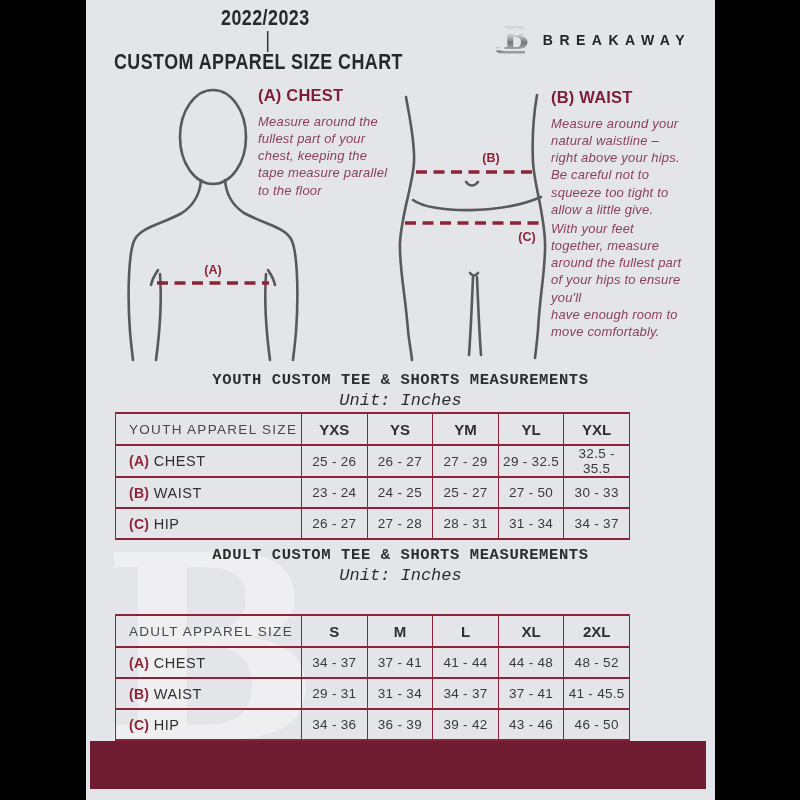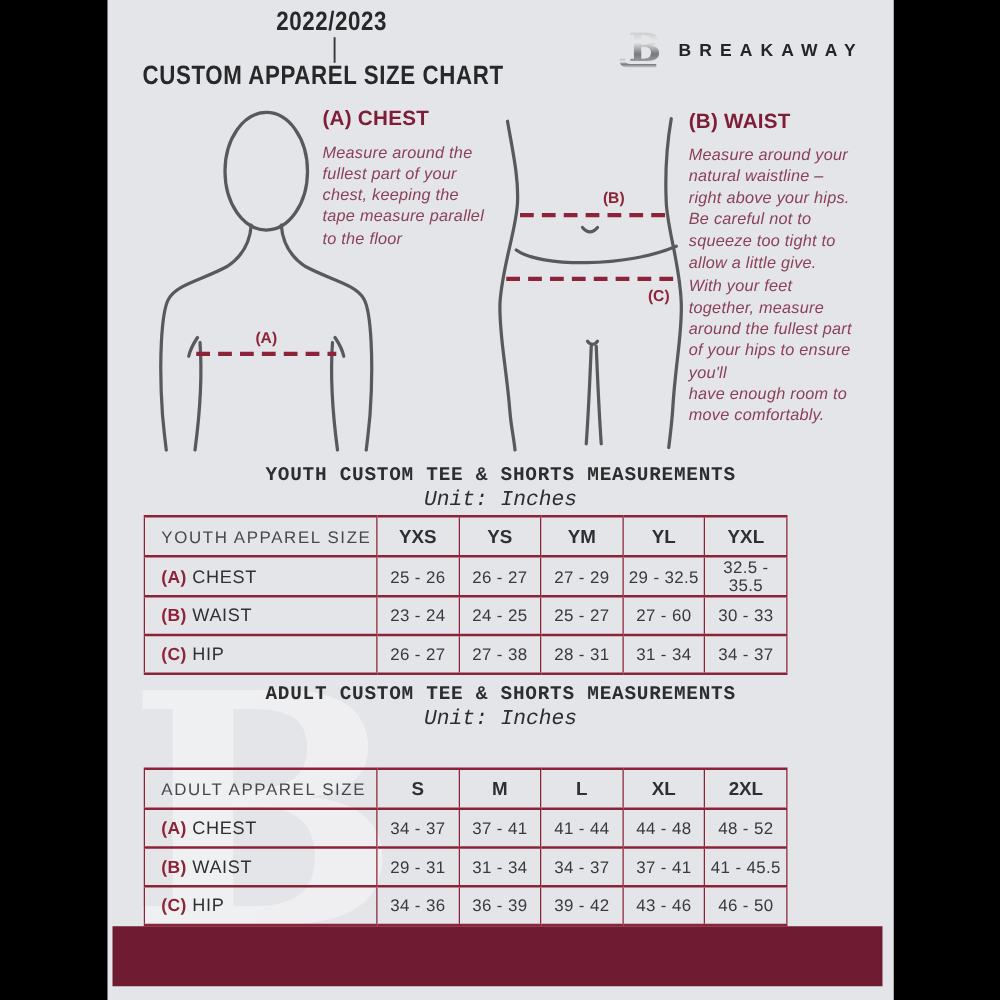--- a/index.html
+++ b/index.html
@@ -181,27 +181,27 @@
             <td>26 - 27</td>
             <td>27 - 29</td>
             <td>29 - 32.5</td>
             <td>32.5 - 35.5</td>
           </tr>
           <tr>
             <td class="label-col"><span class="row-key">(B)</span><span class="row-label"> WAIST</span></td>
             <td>23 - 24</td>
             <td>24 - 25</td>
             <td>25 - 27</td>
-            <td>27 - 60</td>
+            <td>27 - 50</td>
             <td>30 - 33</td>
           </tr>
           <tr>
             <td class="label-col"><span class="row-key">(C)</span><span class="row-label"> HIP</span></td>
             <td>26 - 27</td>
-            <td>27 - 38</td>
+            <td>27 - 28</td>
             <td>28 - 31</td>
             <td>31 - 34</td>
             <td>34 - 37</td>
           </tr>
         </tbody>
       </table>
 
     <div class="section-head" id="adult-head">
       <p class="section-title">ADULT CUSTOM TEE &amp; SHORTS MEASUREMENTS</p>
       <p class="section-unit">Unit: Inches</p>

